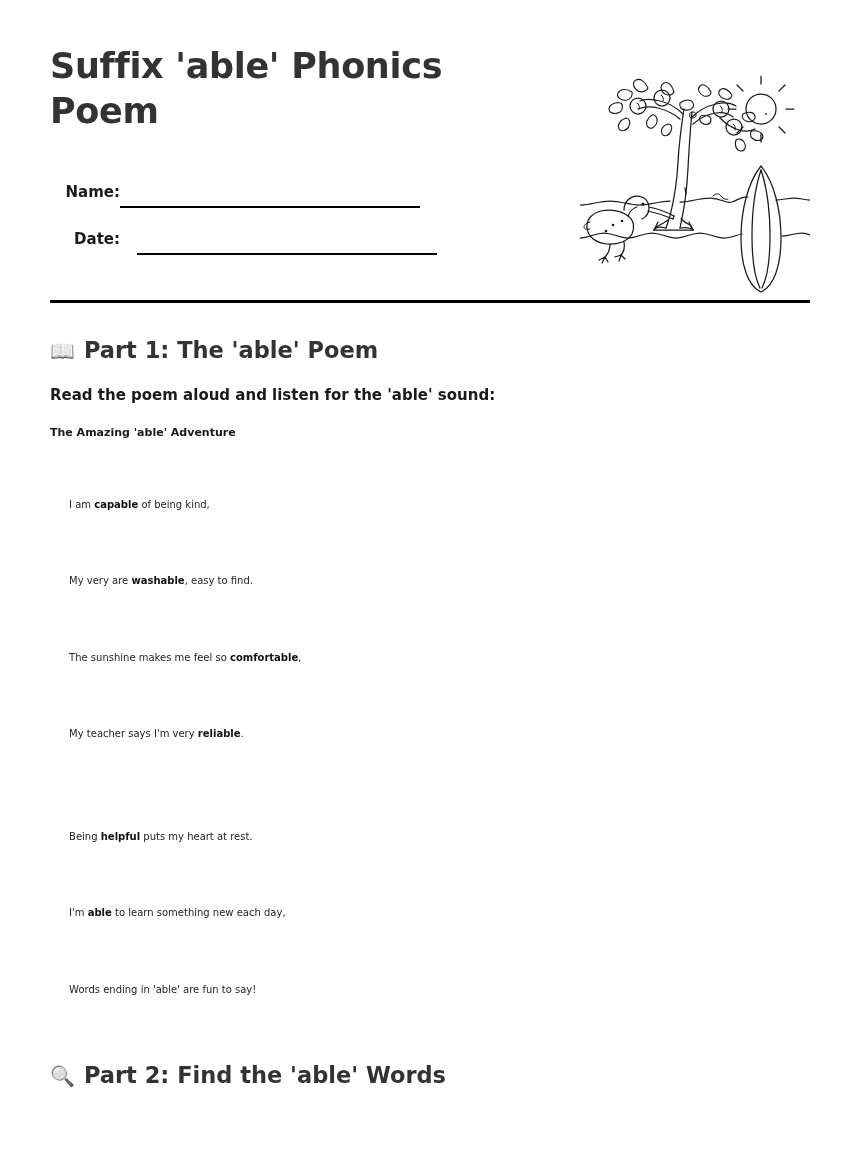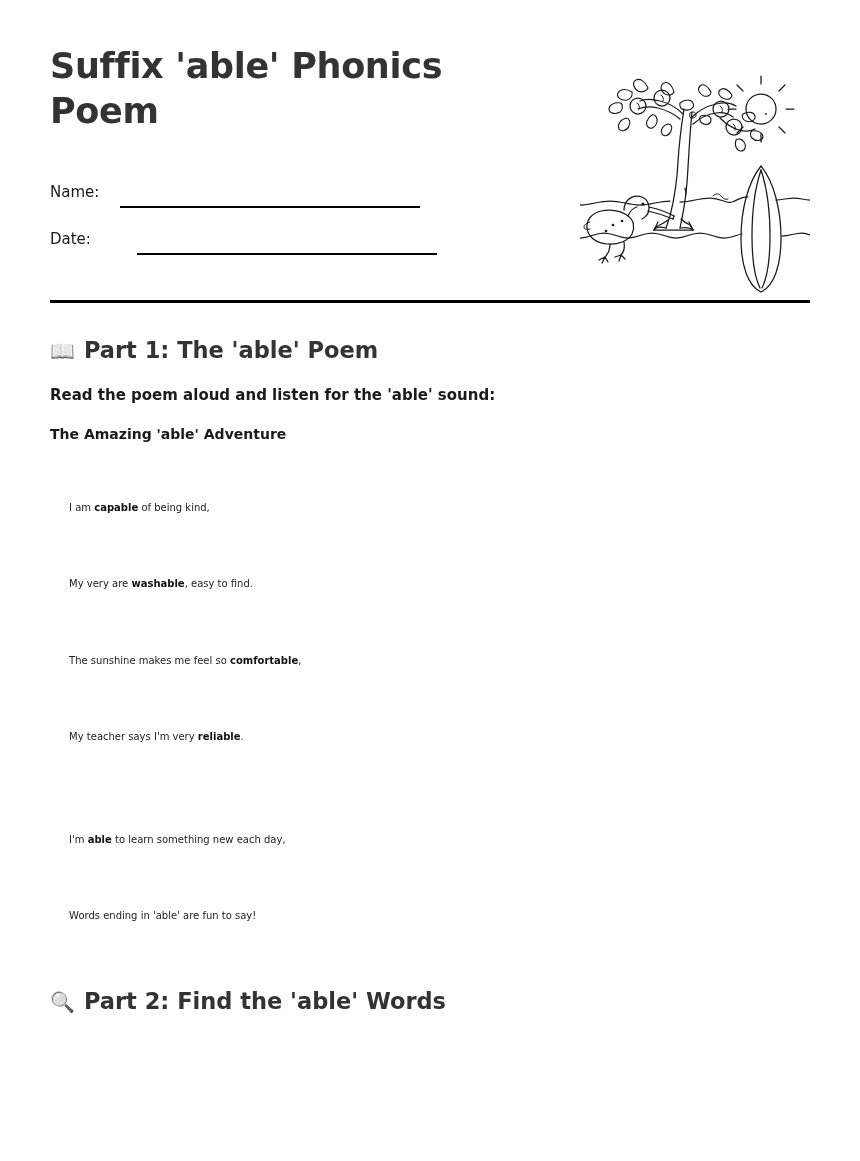--- a/index.html
+++ b/index.html
@@ -44,25 +44,26 @@
     width: 420px;
   }
   .meta-row {
     display: flex;
     align-items: flex-end;
     height: 40px;
   }
   .meta-row + .meta-row { margin-top: 7px; gap: 16px; }
   .meta-label {
     font-size: 15px;
-    font-weight: normal;
+    font-weight: bold;
     color: #1a1a1a;
     width: 70px;
     flex: 0 0 70px;
     padding-bottom: 7px;
+    text-align: right;
   }
   .meta-line {
     flex: 1 1 auto;
     border-bottom: 2.5px solid #000000;
     height: 1px;
     margin-left: 0;
   }
   .meta-row.name-row .meta-line { max-width: 300px; }
   .meta-row.date-row .meta-line { max-width: 300px; margin-left: 1px; }
 
@@ -101,21 +102,21 @@
     color: #444;
   }
 
   .lead {
     font-size: 15px;
     font-weight: bold;
     color: #1a1a1a;
     margin: 22px 0 8px 0;
   }
   .poem-title {
-    font-size: 14px;
+    font-size: 11px;
     font-weight: bold;
     color: #1a1a1a;
     margin: 22px 0 0 0;
   }
   .stanza {
     margin: 27px 0 0 0;
     font-size: 10px;
     line-height: 25.5px;
     color: #222222;
   }
@@ -277,20 +278,23 @@
     <div class="line">
       <span>The sunshine makes me feel so </span><b>comfortable</b><span>,</span>
     </div>
     <div class="line">
       <span>My teacher says I'm very </span><b>reliable</b><span>.</span>
     </div>
   </div>
 
   <div class="stanza second">
     <div class="line">
+      <span>Being </span><b>helpful</b><span> puts my heart at rest.</span>
+    </div>
+    <div class="line">
       <span>I'm </span><b>able</b><span> to learn something new each day,</span>
     </div>
     <div class="line">
       <span>Words ending in 'able' are fun to say!</span><b></b><span></span>
     </div>
   </div>
 
   <h2 class="section-heading">
     <span class="section-emoji">🔍</span>
     <span>Part 2: Find the 'able' Words</span>

